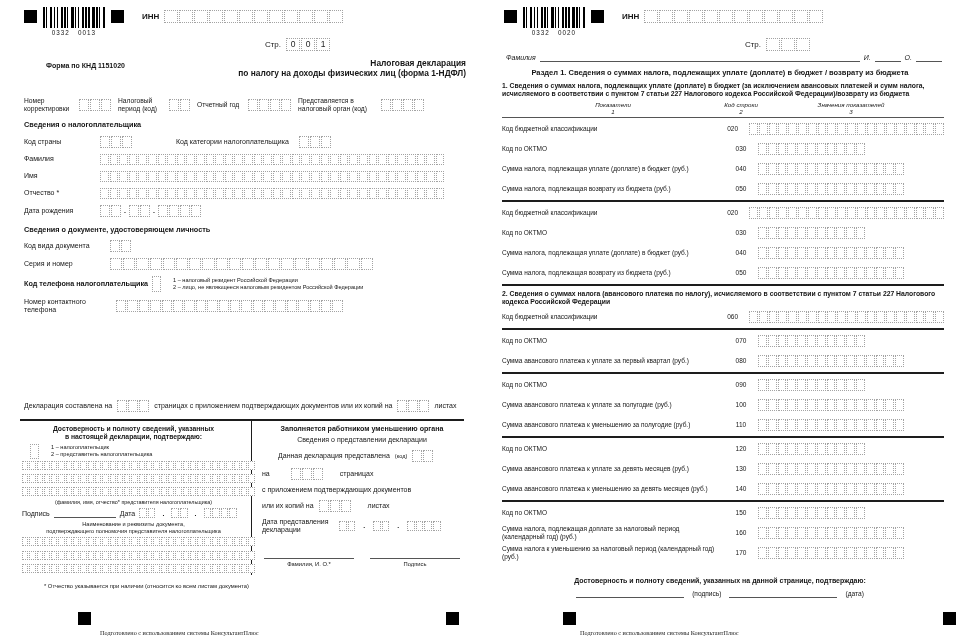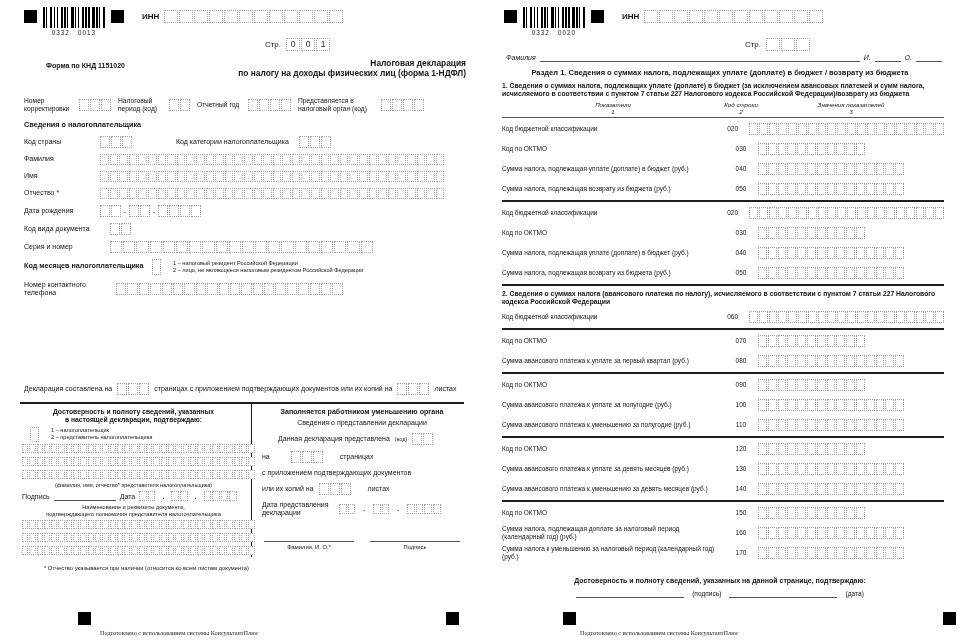--- a/index.html
+++ b/index.html
@@ -301,20 +301,21 @@
       </span>
     <span class="dsep">.</span>
     <span class="cells c-md">
         <span class="cell"></span>
         <span class="cell"></span>
         <span class="cell"></span>
         <span class="cell"></span>
       </span>
   </div>
 
+  <div class="sect">Сведения о документе, удостоверяющем личность</div>
 
   <div class="frow">
     <div class="lw86">Код вида документа</div>
     <span class="cells c-md">
         <span class="cell"></span>
         <span class="cell"></span>
       </span>
   </div>
   <div class="frow">
     <div class="lw86">Серия и номер</div>
@@ -336,21 +337,21 @@
         <span class="cell"></span>
         <span class="cell"></span>
         <span class="cell"></span>
         <span class="cell"></span>
         <span class="cell"></span>
         <span class="cell"></span>
       </span>
   </div>
 
   <div class="frow">
-    <div class="lw128">Код месяцев налогоплательщика</div>
+    <div class="lw128">Код телефона налогоплательщика</div>
     <span class="cells statcell">
         <span class="cell"></span>
       </span>
     <div class="legtxt">
       <div>1 – налоговый резидент Российской Федерации</div>
       <div>2 – лицо, не являющееся налоговым резидентом Российской Федерации</div>
     </div>
   </div>
 
   <div class="frow">

